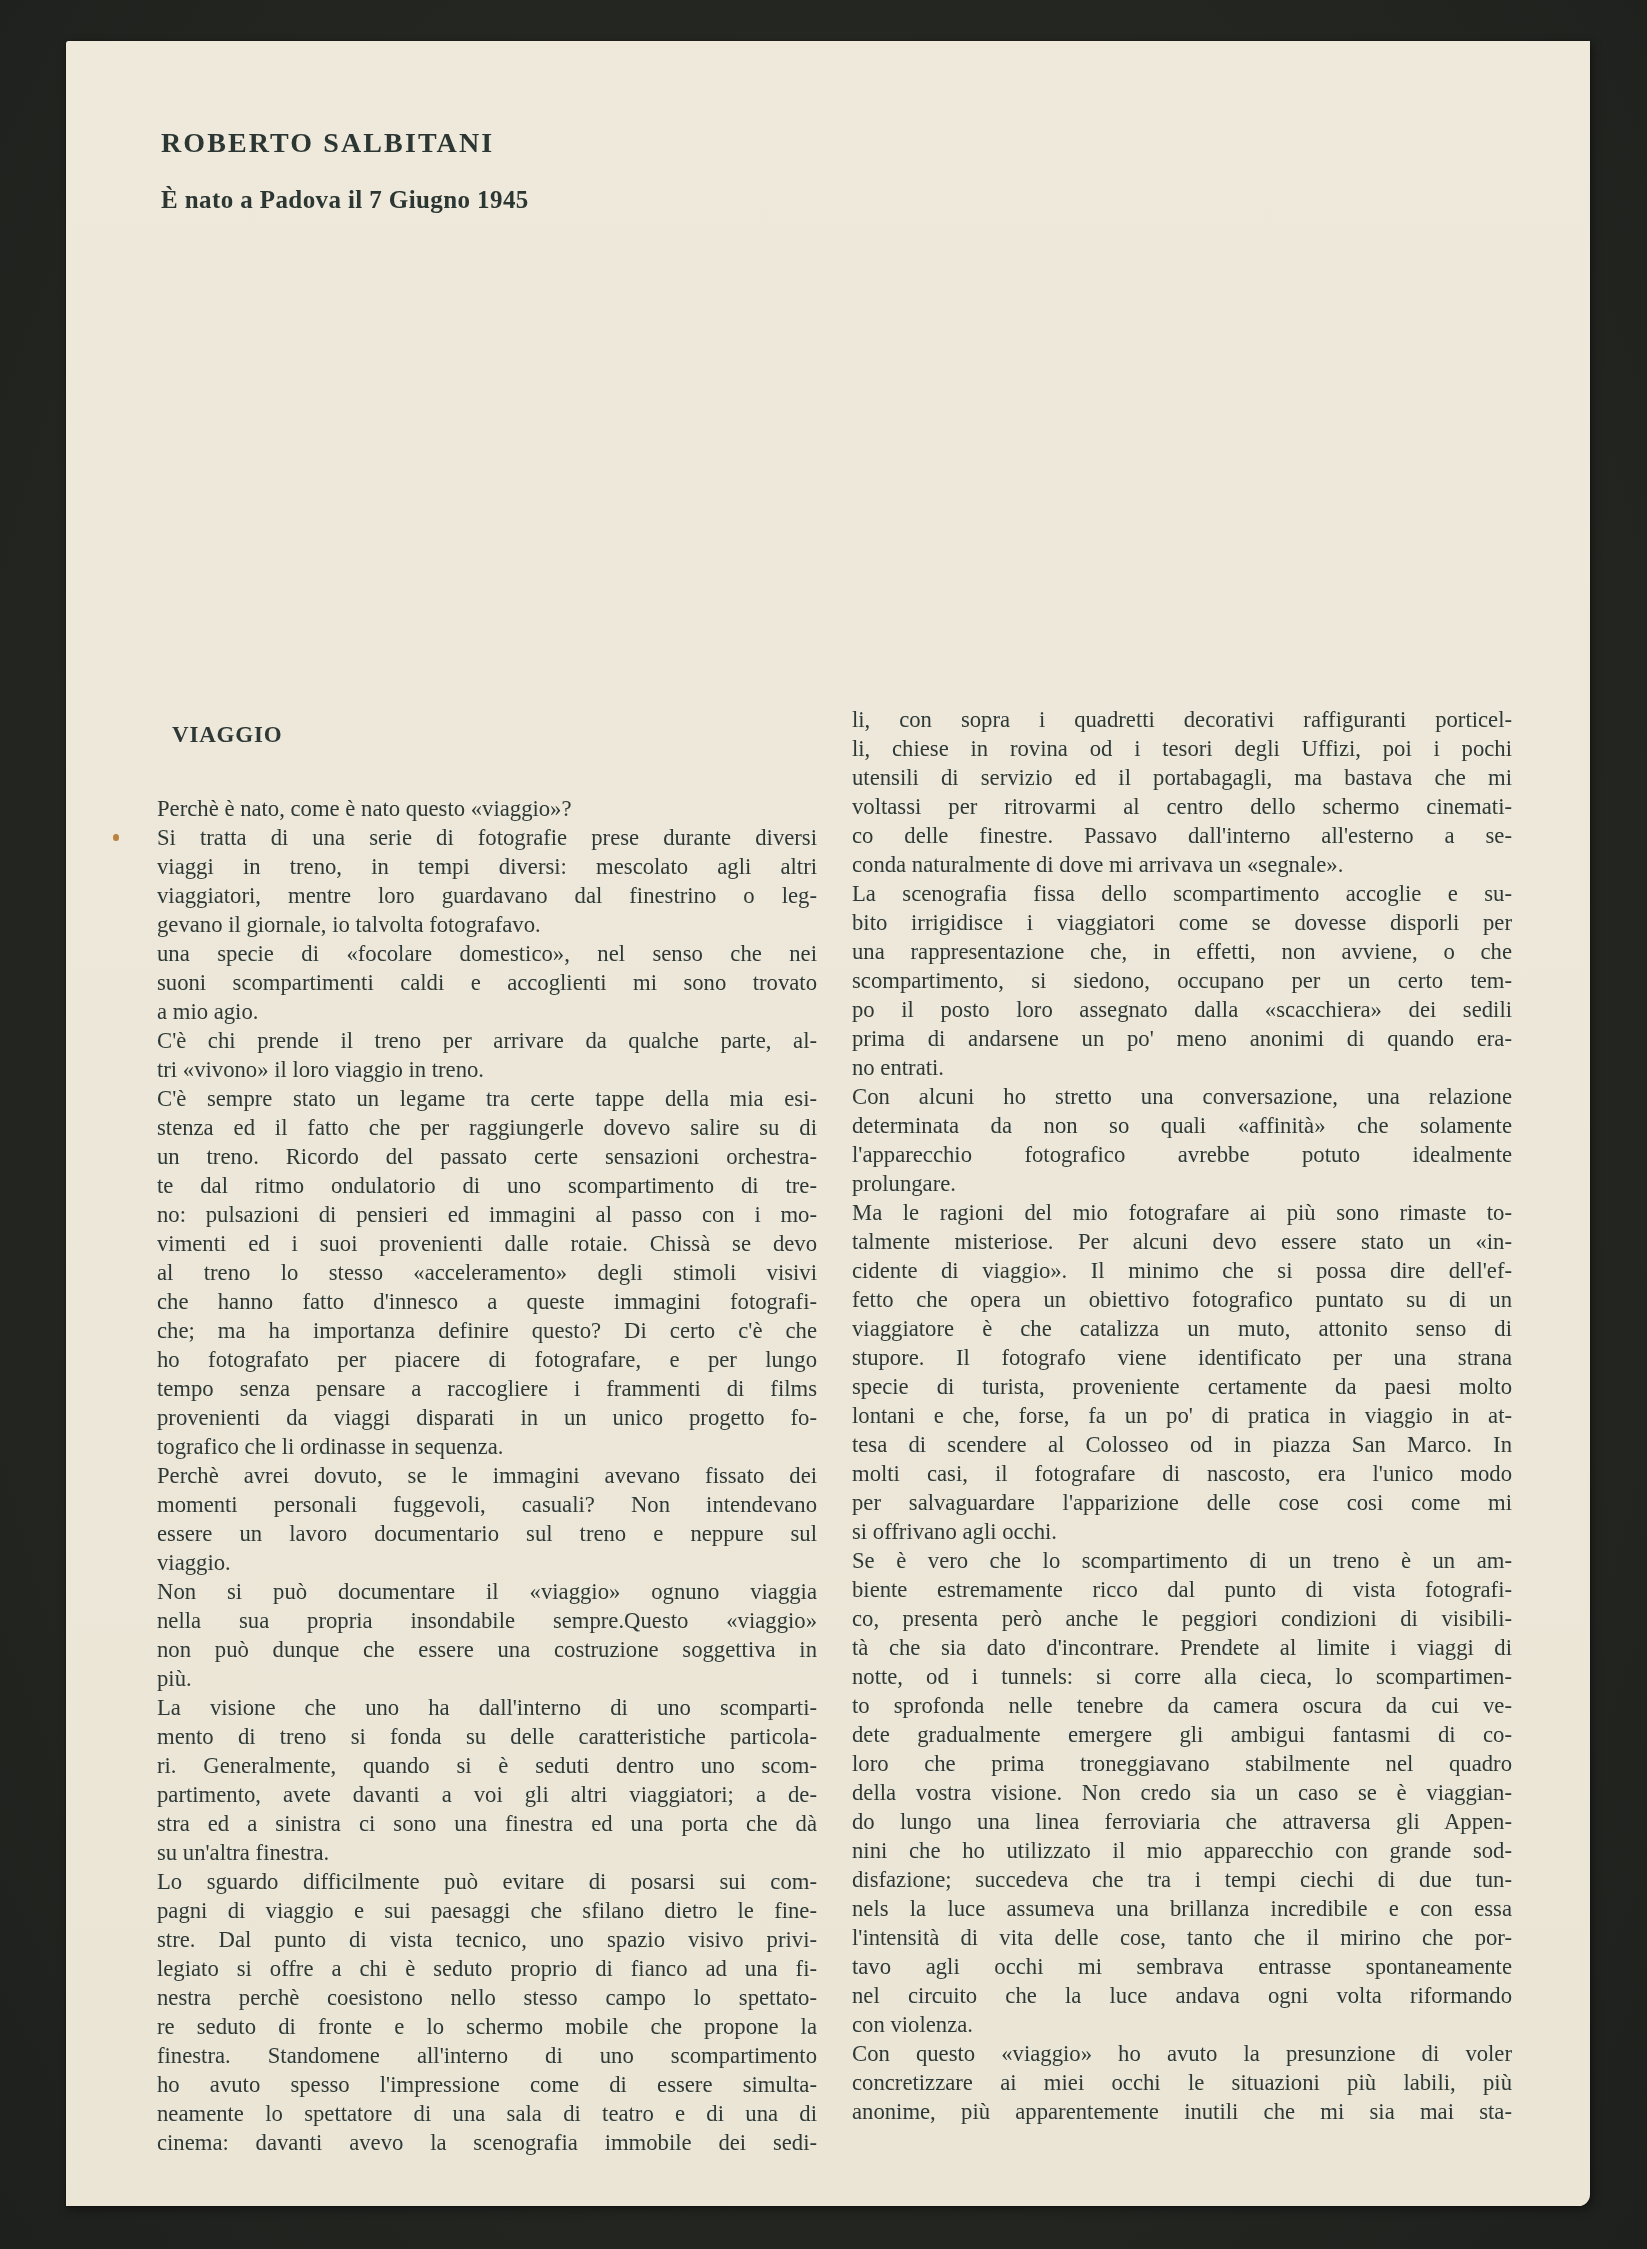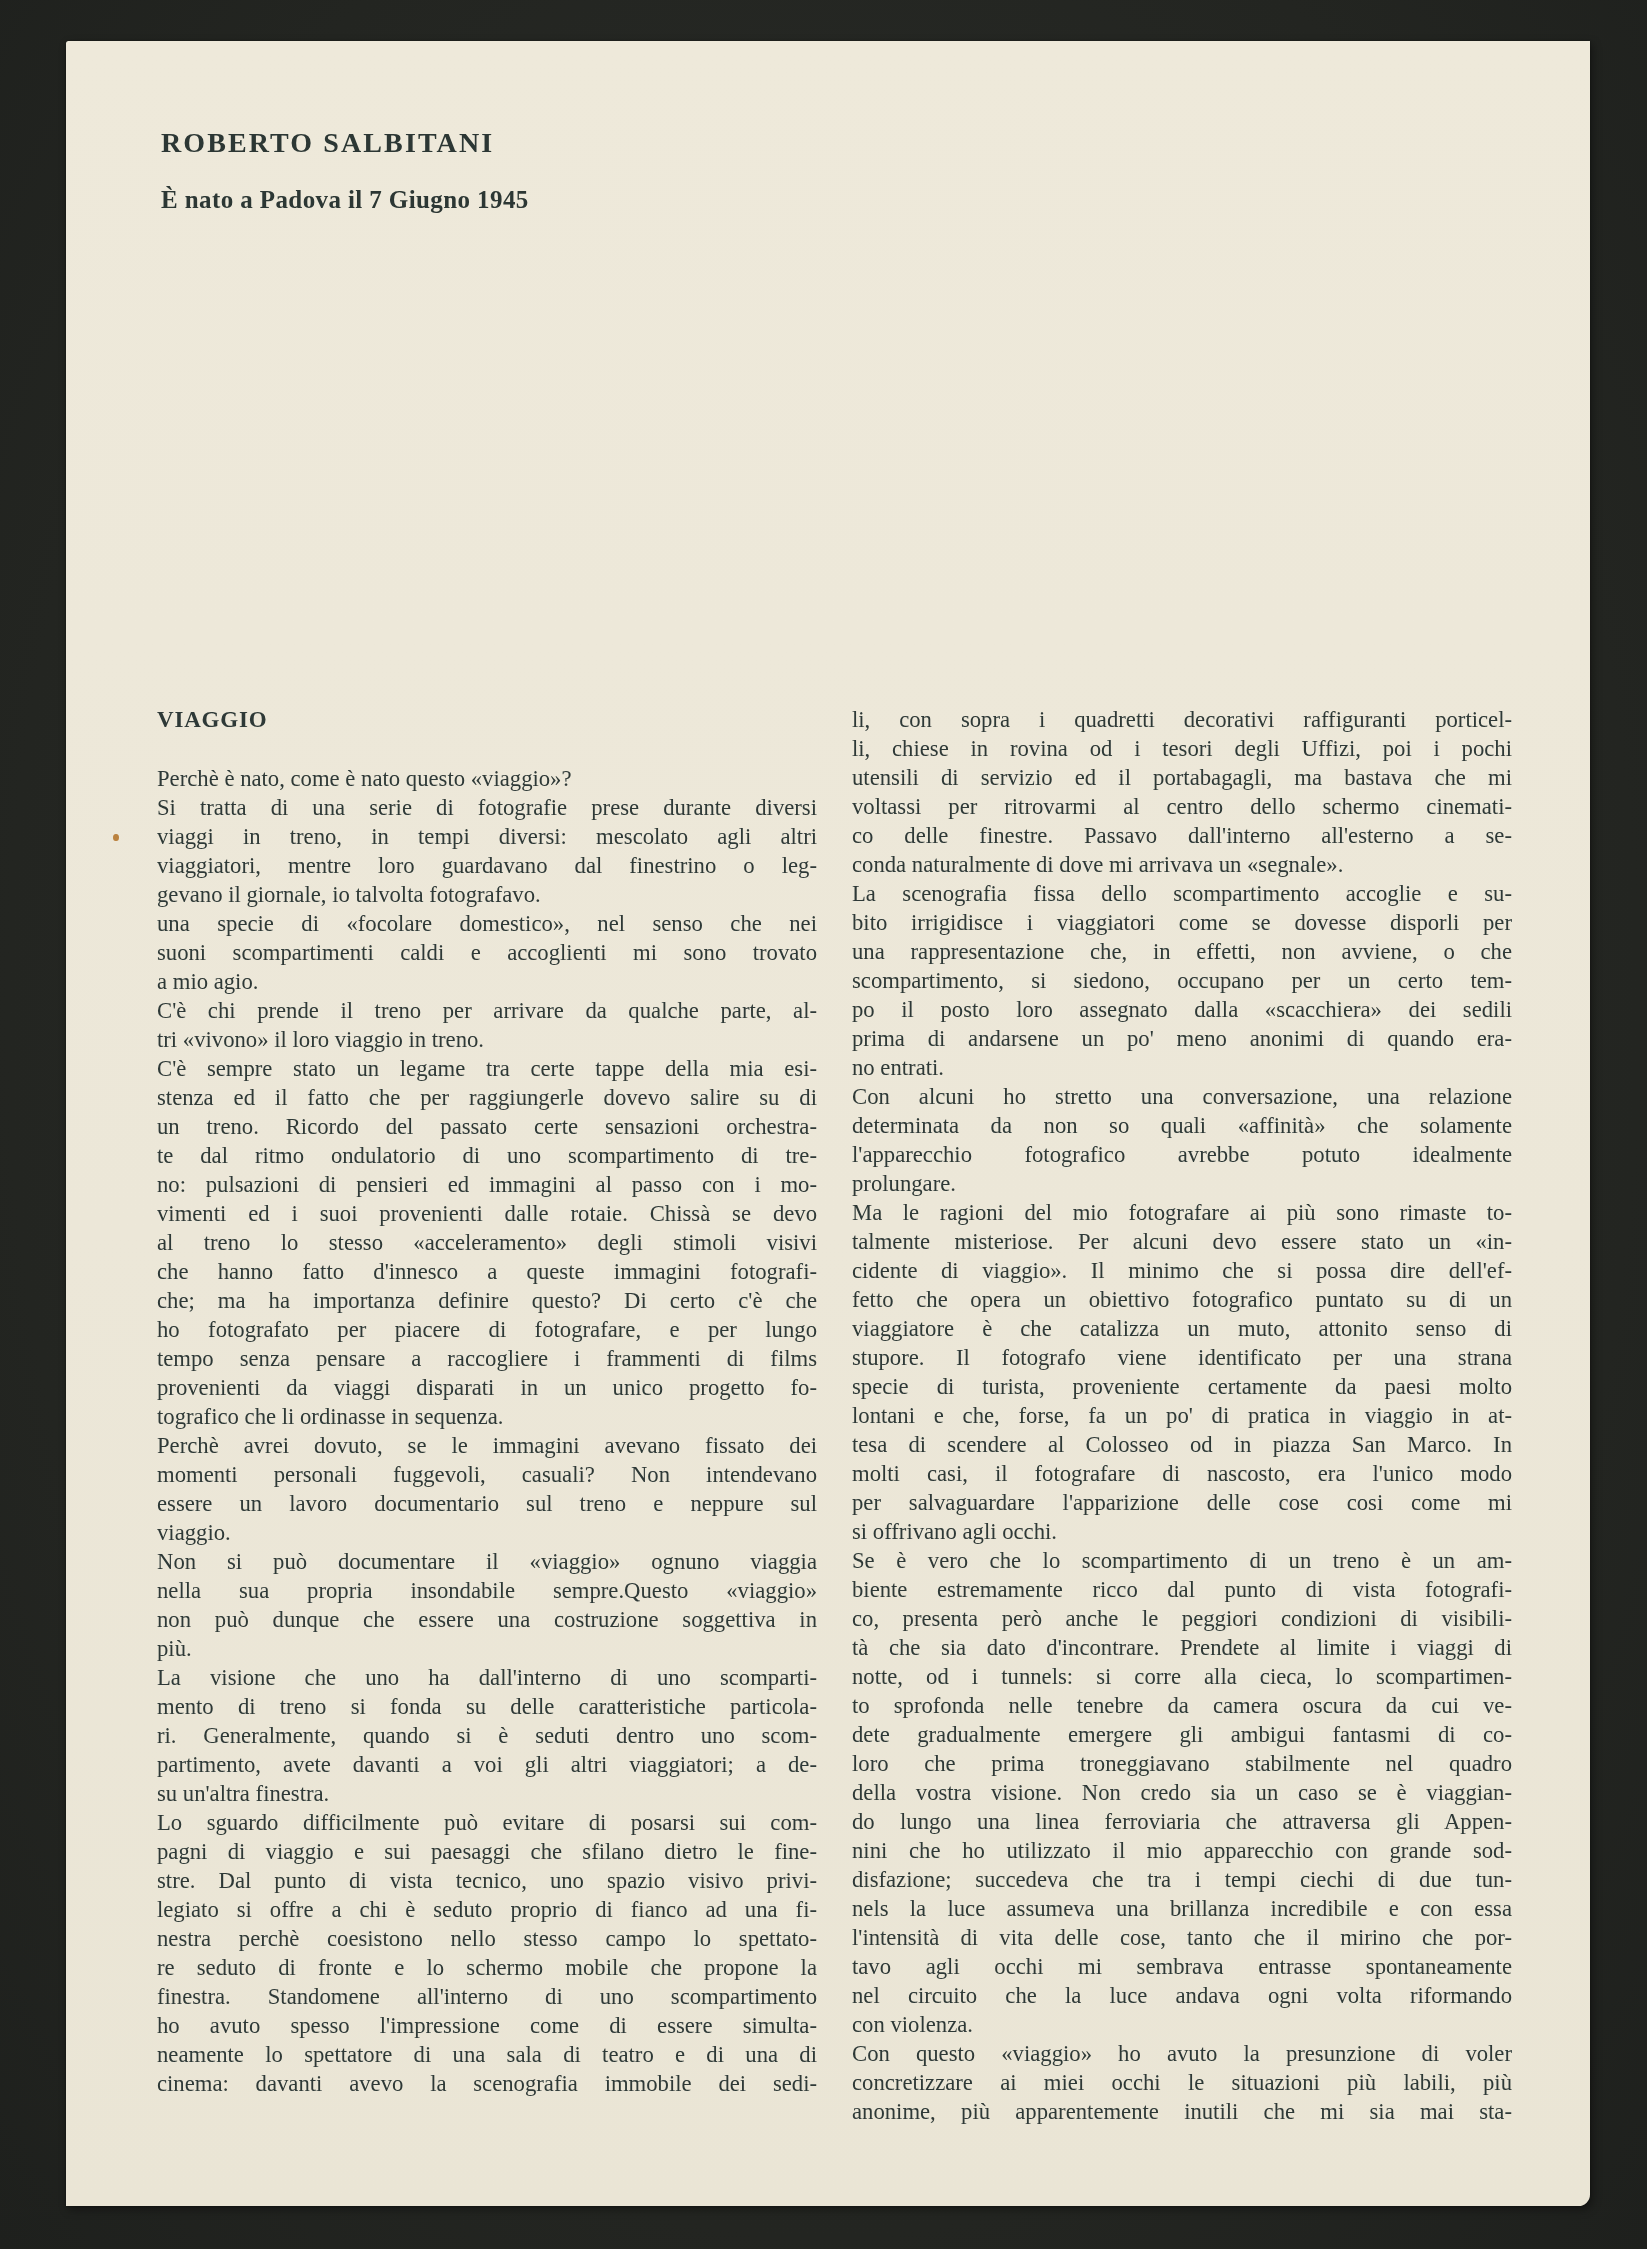--- a/index.html
+++ b/index.html
@@ -23,21 +23,21 @@
     position:absolute;left:95px;top:142px;margin:0;
     font-size:25px;line-height:33px;font-weight:700;letter-spacing:0.4px;
     color:#2c3734;
   }
   .columns{
     position:absolute;left:91px;top:664px;width:1355px;
     display:flex;gap:35px;
   }
   .column{width:660px;}
   .col-heading{
-    margin:0;font-size:23px;line-height:30px;font-weight:700;letter-spacing:0.8px;
+    margin:15px;font-size:23px;line-height:30px;font-weight:700;letter-spacing:0.8px;
     color:#2e3937;
   }
   .spacer{height:29px;}
   .line{
     font-size:22.7px;line-height:29px;color:#2e3937;
     text-align:justify;text-justify:inter-word;white-space:normal;
   }
   .line.just{text-align-last:justify;}
   .speck{
     position:absolute;left:47px;top:793px;width:5.8px;height:7.4px;border-radius:50%;
@@ -85,20 +85,21 @@
           <div class="line just">essere un lavoro documentario sul treno e neppure sul</div>
           <div class="line">viaggio.</div>
           <div class="line just">Non si può documentare il «viaggio» ognuno viaggia</div>
           <div class="line just">nella sua propria insondabile sempre.Questo «viaggio»</div>
           <div class="line just">non può dunque che essere una costruzione soggettiva in</div>
           <div class="line">più.</div>
           <div class="line just">La visione che uno ha dall'interno di uno scomparti-</div>
           <div class="line just">mento di treno si fonda su delle caratteristiche particola-</div>
           <div class="line just">ri. Generalmente, quando si è seduti dentro uno scom-</div>
           <div class="line just">partimento, avete davanti a voi gli altri viaggiatori; a de-</div>
+          <div class="line just">stra ed a sinistra ci sono una finestra ed una porta che dà</div>
           <div class="line">su un'altra finestra.</div>
           <div class="line just">Lo sguardo difficilmente può evitare di posarsi sui com-</div>
           <div class="line just">pagni di viaggio e sui paesaggi che sfilano dietro le fine-</div>
           <div class="line just">stre. Dal punto di vista tecnico, uno spazio visivo privi-</div>
           <div class="line just">legiato si offre a chi è seduto proprio di fianco ad una fi-</div>
           <div class="line just">nestra perchè coesistono nello stesso campo lo spettato-</div>
           <div class="line just">re seduto di fronte e lo schermo mobile che propone la</div>
           <div class="line just">finestra. Standomene all'interno di uno scompartimento</div>
           <div class="line just">ho avuto spesso l'impressione come di essere simulta-</div>
           <div class="line just">neamente lo spettatore di una sala di teatro e di una di</div>

